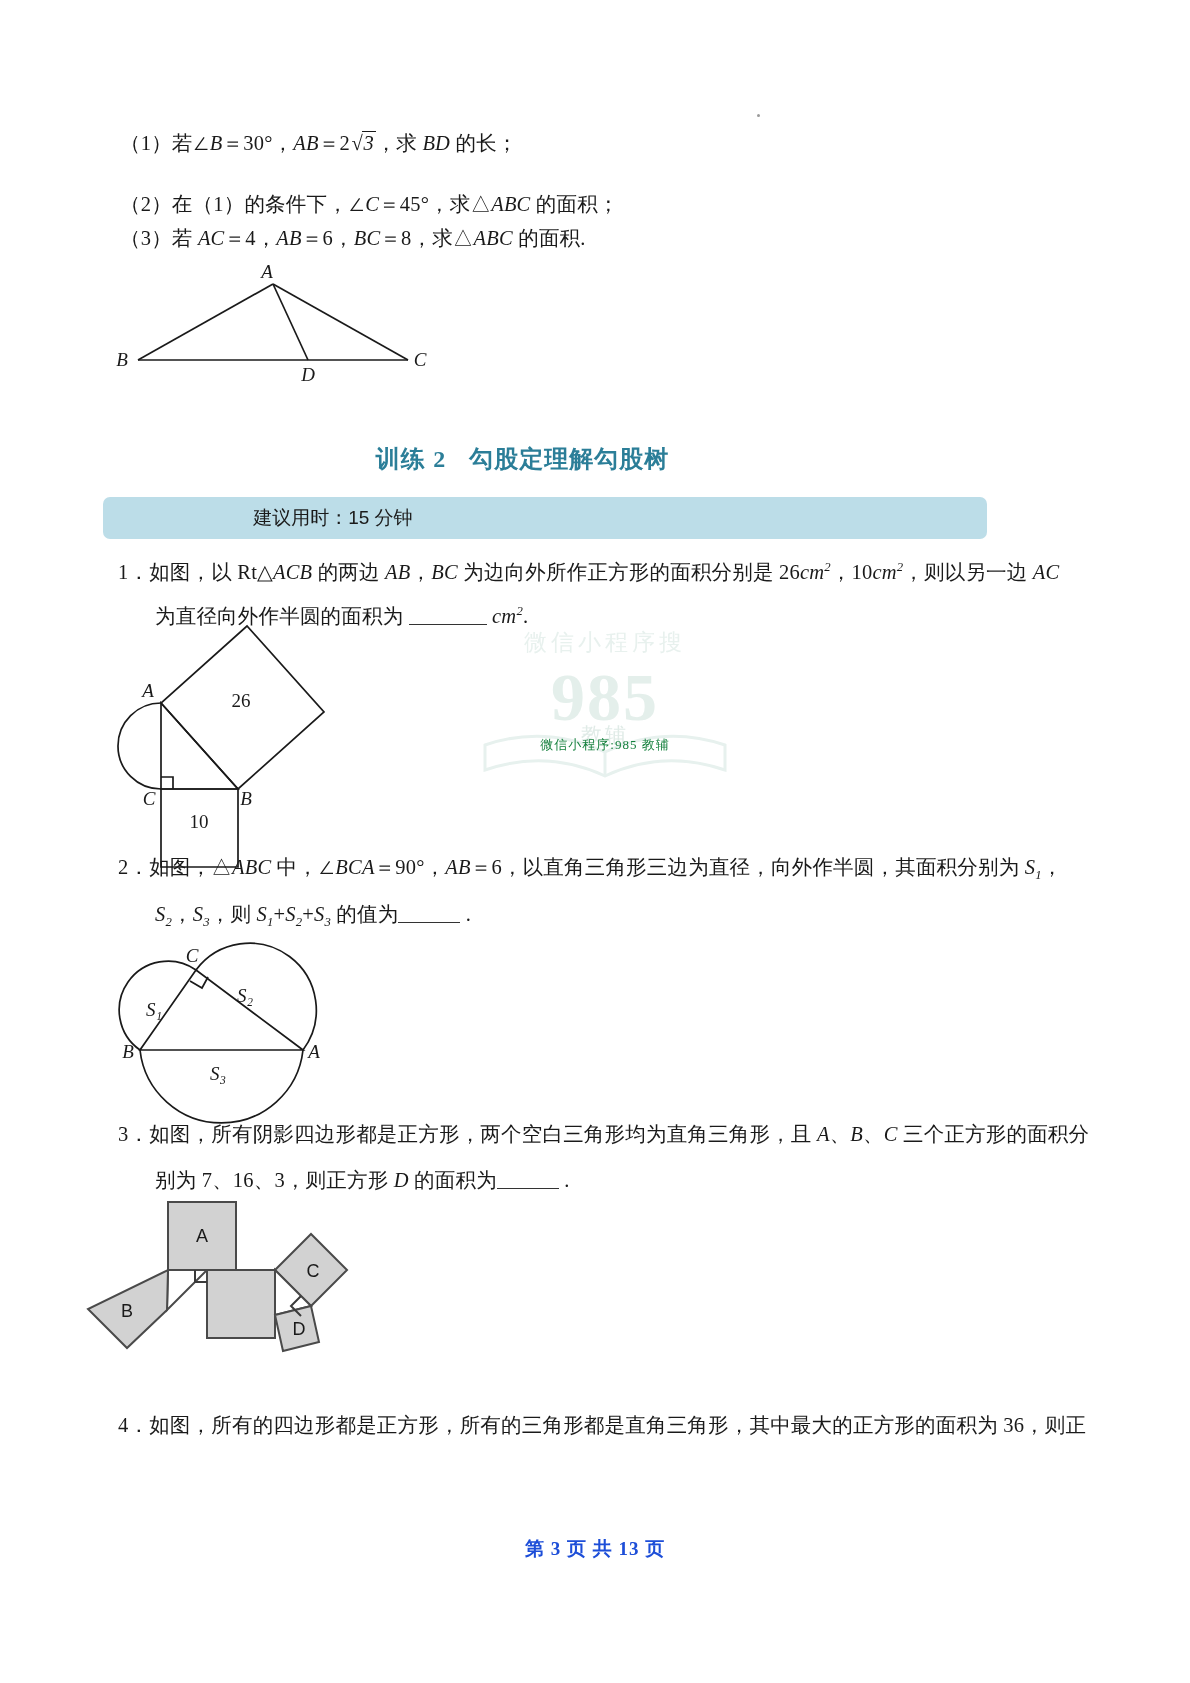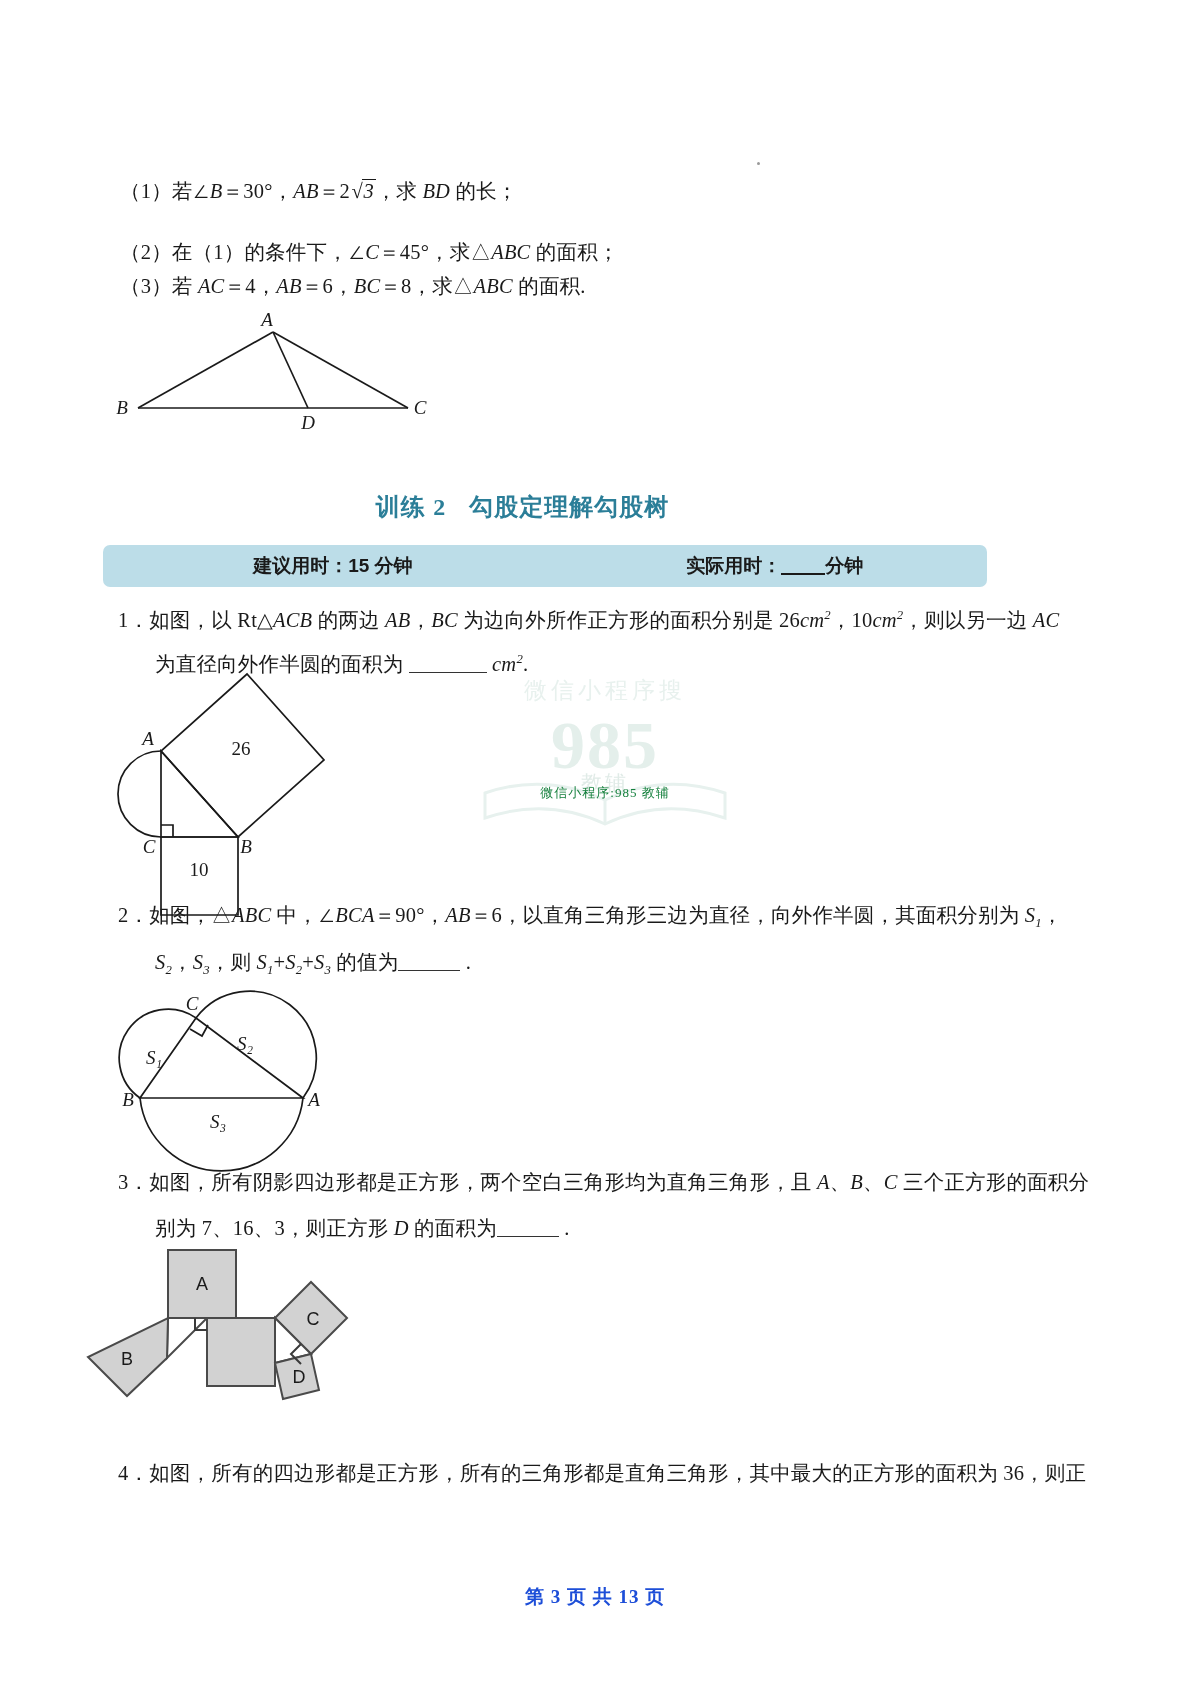--- a/index.html
+++ b/index.html
@@ -24,21 +24,21 @@
   .sup{font-size:.62em;vertical-align:super;font-style:italic;}
   .sub{font-size:.62em;vertical-align:sub;font-style:italic;}
   .blank{display:inline-block;border-bottom:1.6px solid #333;height:1em;vertical-align:-2px;}
 
   
   .rad{display:inline-block;position:relative;padding-left:.08em;}
   .rad>.radsym{font-style:normal;}
   .rad>.radband{border-top:1.3px solid #1a1a1a;padding:0 .08em;margin-left:-1px;}
 
   
-  .abs{position:absolute;margin-top:48px;}
+  .abs{position:absolute;}
 
   
   #line1{left:120px;top:133px;}
   #line2{left:120px;top:194px;text-align:center;}
   #line3{left:120px;top:228px;}
 
   
   #sec-head{
     left:0;top:443px;width:1045px;text-align:center;
     color:#2b7e98;
@@ -50,21 +50,21 @@
   
   #timebar{
     left:103px;top:497px;width:884px;height:42px;
     background:#bcdde8;border-radius:7px;
     display:flex;align-items:center;
   }
   #timebar .cellA{width:52%;text-align:center;}
   #timebar .cellB{width:48%;text-align:center;}
   #timebar span{
     font-family:"Liberation Sans", sans-serif;
-    font-weight:bold;font-size:19px;color:#1a1a1a;text-align:center;
+    font-weight:normal;font-size:19px;color:#1a1a1a;text-align:center;
   }
   #timebar .ublank{display:inline-block;border-bottom:2px solid #1a1a1a;width:44px;height:1em;vertical-align:-3px;}
 
   
   #q1a{left:118px;top:561px;width:960px;}
   #q1b{left:155px;top:603px;}
   #q2a{left:118px;top:857px;width:960px;}
   #q2b{left:155px;top:901px;}
   #q3a{left:118px;top:1124px;width:975px;}
   #q3b{left:155px;top:1167px;}
@@ -139,23 +139,20 @@
   </div>
 
   <div class="abs" id="sec-head">
     <span>训练</span>&nbsp;<span class="num">2</span>&nbsp;&nbsp;&nbsp;<span>勾股定理解勾股树</span>
   </div>
 
   <div class="abs" id="timebar">
     <div class="cellA">
       <span>建议用时：</span><span>15 分钟</span>
     </div>
-    <div class="cellB">
-      <span>实际用时：</span><span class="ublank"></span><span>分钟</span>
-    </div>
   </div>
 
   <div class="abs q" id="q1a">
     <span>1．</span><span>如图，以 Rt△</span><span class="it">ACB</span><span> 的两边 </span><span class="it">AB</span><span>，</span><span class="it">BC</span><span> 为边向外所作正方形的面积分别是 </span><span>26</span><span class="it">cm</span><span class="sup">2</span><span>，</span><span>10</span><span class="it">cm</span><span class="sup">2</span><span>，则以另一边 </span><span class="it">AC</span>
   </div>
   <div class="abs q" id="q1b">
     <span>为直径向外作半圆的面积为</span>&nbsp;<span class="blank" style="width:78px"></span>&nbsp;<span class="it">cm</span><span class="sup">2</span><span>.</span>
   </div>
 
   <div class="abs" id="fig1">

